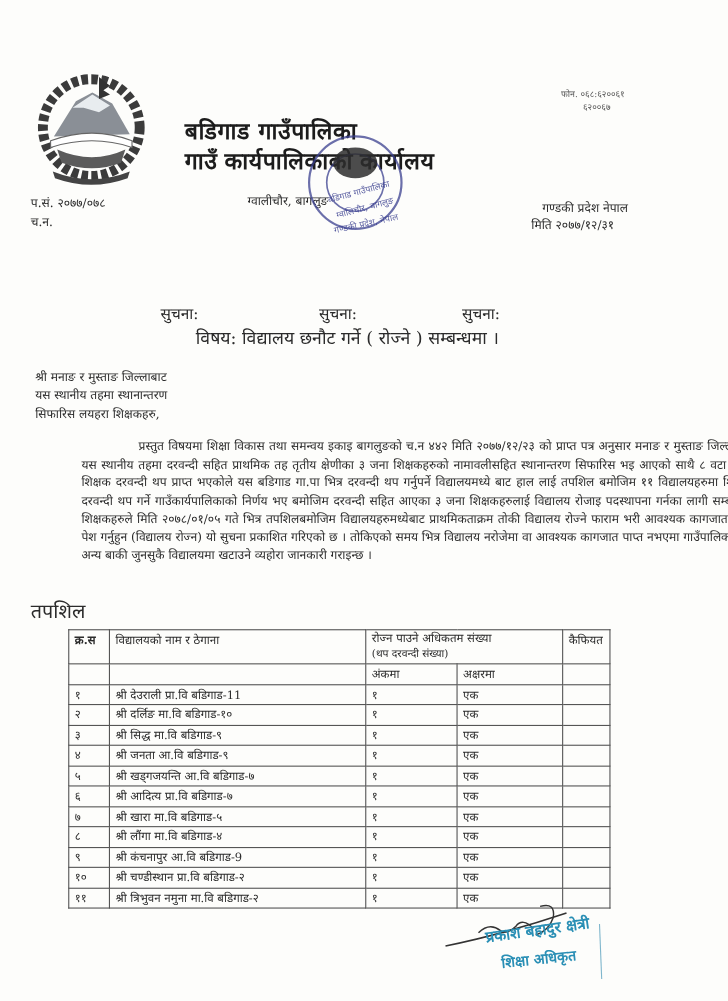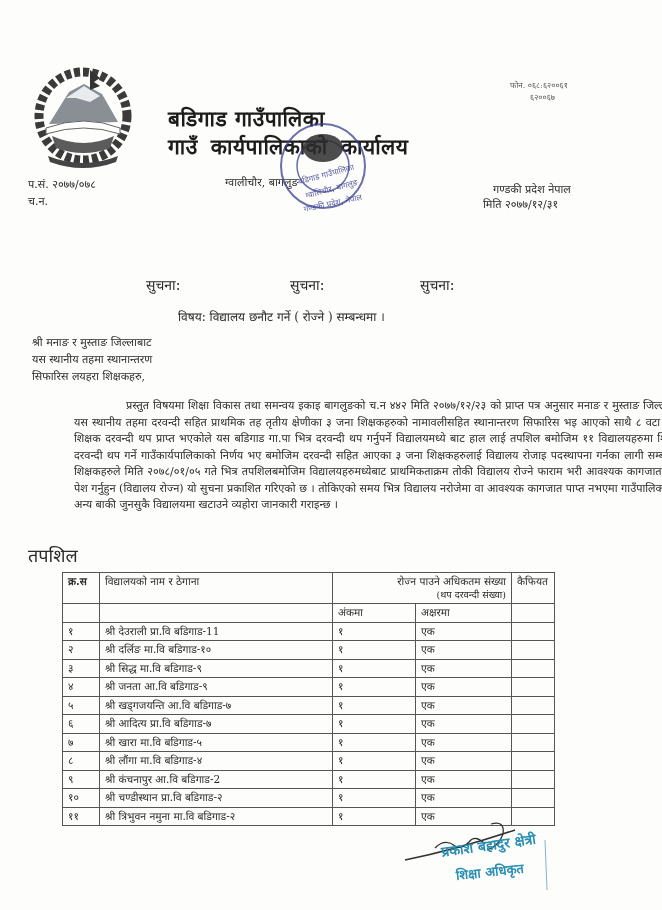--- a/index.html
+++ b/index.html
@@ -3,31 +3,31 @@
 <meta charset="utf-8">
 <style>
   html, body { margin:0; padding:0; }
   body {
     width:662px; height:910px; background:#fdfdfb; position:relative; overflow:hidden;
     font-family: "DejaVu Serif", "Liberation Serif", serif; color:#2b2b2b;
   }
   .abs { position:absolute; }
   .emblem { left:24px; top:62px; width:118px; height:112px; }
   .title1 { left:168px; top:104px; font-family:"DejaVu Sans","Liberation Sans",sans-serif; font-size:21px; font-weight:bold; letter-spacing:0.5px; color:#1c1c1c; }
-  .title2 { left:168px; top:132px; font-family:Liberation Mono, monospace; font-size:21px; font-weight:bold; letter-spacing:0.5px; color:#1c1c1c; }
+  .title2 { left:168px; top:132px; font-family:Liberation Sans, sans-serif; font-size:21px; font-weight:bold; letter-spacing:0.5px; color:#1c1c1c; }
   .addr { left:225px; top:174px; font-size:11px; }
   .stamp { left:268px; top:118px; width:110px; height:96px; }
   .phone { left:510px; top:80px; font-size:8px; color:#555; line-height:12px; }
   .small { font-size:11px; }
   .ref1 { left:28px; top:176px; }
   .ref2 { left:28px; top:193px; }
   .prov { left:493px; top:181px; }
   .date { left:483px; top:196px; }
   .notice { top:275px; font-size:14px; }
-  .subject { left:178px; top:308px; font-size:12px; }
+  .subject { left:178px; top:296px; font-size:16px; }
   .addressee { left:32px; top:334px; font-size:11px; line-height:17px; }
   .body-p { left:30px; top:398px; width:610px; font-size:11px; line-height:16.5px; text-align:justify;margin-left:44px; }
   .body-p .indent { display:inline-block; width:52px; }
   .annex { left:28px; top:543px; font-size:18px; }
   table.tbl {
     position:absolute; left:62px; top:572px; border-collapse:collapse; font-size:10.5px;
   }
   .tbl td { border:1px solid #555; padding:1px 5px; height:15.5px; vertical-align:top; }
   .c1 { width:26px;font-weight:bold; } .c2 { width:222px; } .c3 { width:72px; } .c4 { width:85px; } .c5 { width:32px; }
   .sign-area { left:395px; top:820px; width:180px; height:80px; }
@@ -84,21 +84,21 @@
 
 <div class="abs body-p"><span class="indent"></span><span>प्रस्तुत विषयमा शिक्षा विकास तथा समन्वय इकाइ बागलुङको च.न ४४२ मिति २०७७/१२/२३ को प्राप्त पत्र अनुसार मनाङ र मुस्ताङ जिल्लाबाट यस स्थानीय तहमा दरवन्दी सहित प्राथमिक तह तृतीय क्षेणीका ३ जना शिक्षकहरुको नामावलीसहित स्थानान्तरण सिफारिस भइ आएको साथै ८ वटा रिक्त शिक्षक दरवन्दी थप प्राप्त भएकोले यस बडिगाड गा.पा भित्र दरवन्दी थप गर्नुपर्ने विद्यालयमध्ये बाट हाल लाई तपशिल बमोजिम ११ विद्यालयहरुमा शिक्षक दरवन्दी थप गर्ने गाउँकार्यपालिकाको निर्णय भए बमोजिम दरवन्दी सहित आएका ३ जना शिक्षकहरुलाई विद्यालय रोजाइ पदस्थापना गर्नका लागी सम्बन्धित शिक्षकहरुले मिति २०७८/०१/०५ गते भित्र तपशिलबमोजिम विद्यालयहरुमध्येबाट प्राथमिकताक्रम तोकी विद्यालय रोज्ने फाराम भरी आवश्यक कागजातसहित पेश गर्नुहुन (विद्यालय रोज्न) यो सुचना प्रकाशित गरिएको छ । तोकिएको समय भित्र विद्यालय नरोजेमा वा आवश्यक कागजात पाप्त नभएमा गाउँपालिकाले नै अन्य बाकी जुनसुकै विद्यालयमा खटाउने व्यहोरा जानकारी गराइन्छ ।</span></div>
 
 <div class="abs annex">तपशिल</div>
 
 <table class="tbl">
   <tbody>
       <tr>
     <td class="c1">क्र.स</td>
     <td class="c2">विद्यालयको नाम र ठेगाना</td>
-    <td colspan="2" style="text-align:right;line-height:14px">
+    <td colspan="2" style="text-align:left;line-height:14px">
       <div>रोज्न पाउने अधिकतम संख्या</div>
       <div style="font-size:9.5px">(थप दरवन्दी संख्या)</div>
     </td>
     <td class="c5">कैफियत</td>
   </tr>
   <tr>
     <td class="c1"></td>
     <td class="c2"></td>
     <td class="c3">अंकमा</td>
     <td class="c4">अक्षरमा</td>
@@ -155,21 +155,21 @@
       </tr>
   <tr>
         <td>८</td>
         <td>श्री लौंगा मा.वि बडिगाड-४</td>
         <td>१</td>
         <td>एक</td>
         <td></td>
       </tr>
   <tr>
         <td>९</td>
-        <td>श्री कंचनापुर आ.वि बडिगाड-2</td>
+        <td>श्री कंचनापुर आ.वि बडिगाड-9</td>
         <td>१</td>
         <td>एक</td>
         <td></td>
       </tr>
   <tr>
         <td>१०</td>
         <td>श्री चण्डीस्थान प्रा.वि बडिगाड-२</td>
         <td>१</td>
         <td>एक</td>
         <td></td>

